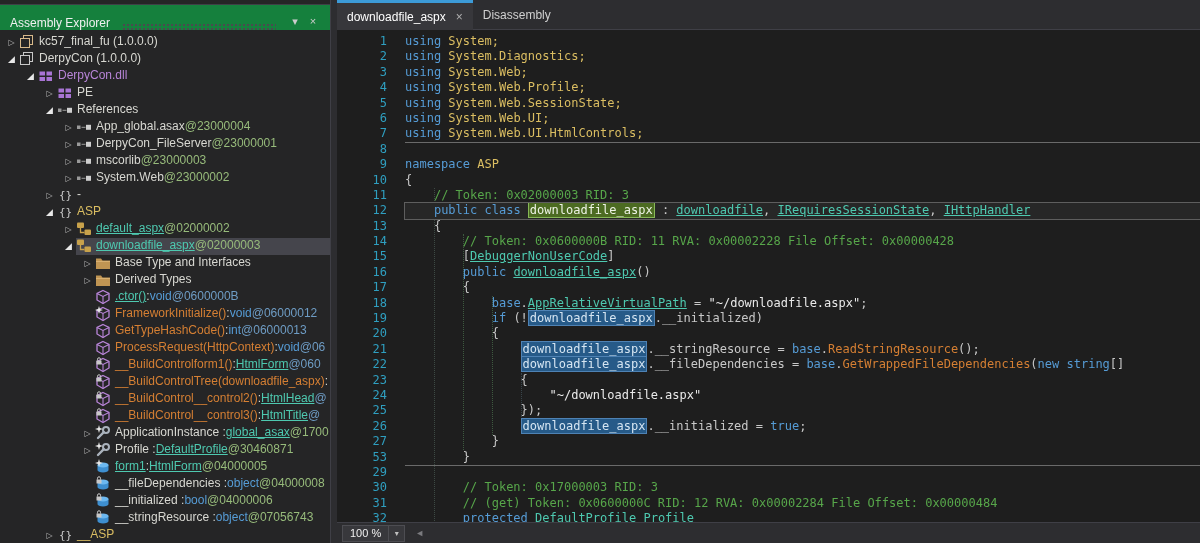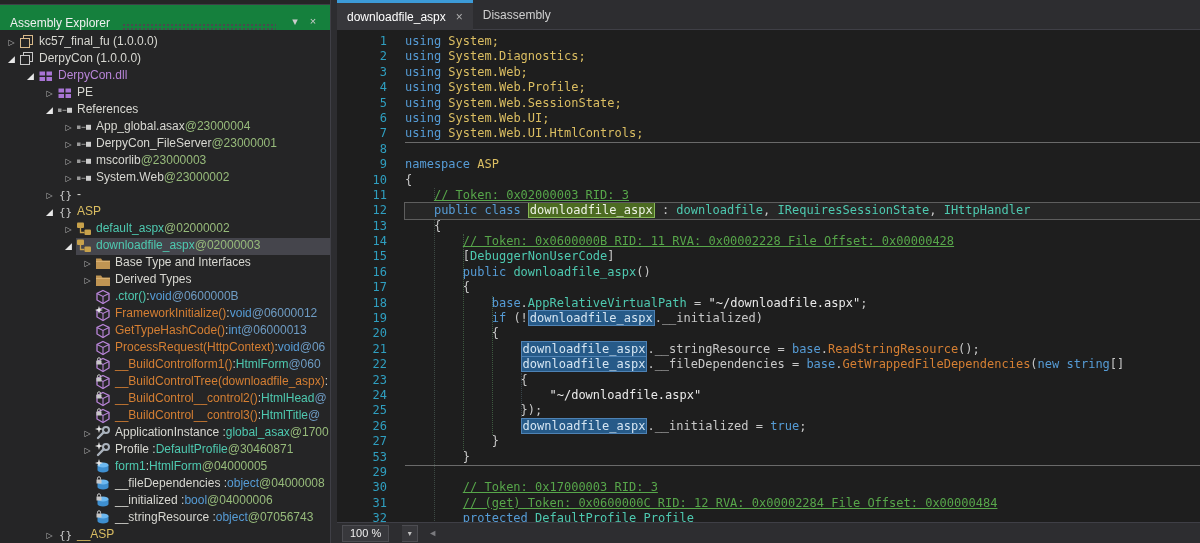--- a/index.html
+++ b/index.html
@@ -20,24 +20,24 @@
   .ind{flex:none;height:1px;}
   .exp{flex:none;width:15px;text-align:center;font-size:8px;color:#b8b8b8;line-height:17px;}
   .exp.open{color:#e8e8e8;font-size:9px;}
   .rc{flex:1;display:flex;align-items:flex-start;height:17px;overflow:hidden;}
   .rc.selected{background:var(--selection-bg,#45454C);}
   .tico{flex:none;width:16px;height:16px;margin-right:4px;position:relative;display:inline-block;}
   .tico svg{position:absolute;left:0;top:0;}
   .ovl{position:absolute;right:-3px;bottom:-3px;width:8px;height:8px;}
   
   .sg-k{color:var(--accent-blue,#569CD6);}
-  .sg-t{color:var(--type-teal,#4EC9B0);}
+  .sg-t{color:var(--type-teal,#4EC9B0);text-decoration:underline;}
   .sg-n{color:var(--namespace-gold,#DBBE62);}
   .sg-y{color:var(--namespace-gold,#DBBE62);}
-  .sg-c{color:var(--comment-green,#57A64A);text-decoration:underline;}
+  .sg-c{color:var(--comment-green,#57A64A);}
   .sg-s{color:#e9e9e9;}
   .sg-p{color:#c8c8c8;}
   .sg-m{color:var(--method-orange,#D57F33);}
   .sg-w{color:#d8d8d2;}
   .sg-g{color:var(--token-green,#97BB7B);}
   .sg-b{color:var(--token-blue,#6E9CC4);}
   .sg-v{color:var(--module-violet,#B885D8);}
   .sg-hg{background:var(--hl-green-bg,#4C6B22);border:1px solid #87b857;color:#eef3e6;margin:-1px 0;padding:0 1px;}
   .sg-hb{background:var(--hl-blue-bg,#265A88);border:1px solid #4e82b4;color:#d5e5f2;margin:-1px 0;padding:0 1px;}
 
@@ -53,21 +53,21 @@
   #codewrap{position:absolute;left:0;top:30px;width:863px;height:492px;overflow:hidden;padding-top:4px;}
   .guide{position:absolute;width:0;border-left:1px dotted #3d4a44;z-index:0;}
   .line{display:flex;height:15.4px;line-height:15.4px;font-family:"DejaVu Sans Mono",monospace;font-size:12px;position:relative;z-index:1;}
   .ln{flex:none;width:50px;text-align:right;color:var(--line-number,#2F9FC0);user-select:none;}
   .lntext{flex:1;margin-left:18px;white-space:pre;position:relative;}
   .line.sep .lntext::after{content:"";position:absolute;left:0;right:0;bottom:-1px;height:1px;background:#6a6a6a;}
   .line.cur .lntext{outline:1px solid #5e5e5e;background:#272727;}
 
   
   #statusbar{position:absolute;left:0;bottom:0;width:863px;height:21px;background:#2d2d30;border-top:1px solid #3f3f46;display:flex;align-items:center;}
-  #zoom-combo{display:flex;margin-left:5px;gap:13px;}
+  #zoom-combo{display:flex;margin-left:5px;}
   #zoom-value{background:#38383c;border:1px solid #4d4d52;color:#f0f0f0;font-size:11px;height:17px;line-height:15px;padding:0 7px;min-width:40px;}
   #zoom-drop{background:#38383c;border:1px solid #4d4d52;border-left:none;color:#c0c0c0;font-size:8px;width:16px;height:17px;display:flex;align-items:center;justify-content:center;}
   #hscroll{flex:1;height:17px;margin:0 2px 0 6px;background:#2d2d30;display:flex;align-items:center;}
   #hscroll .arr{color:#7a7a7e;font-size:9px;padding-left:4px;}
 </style>
 </head>
 <body>
 
 <div id="app">
 

